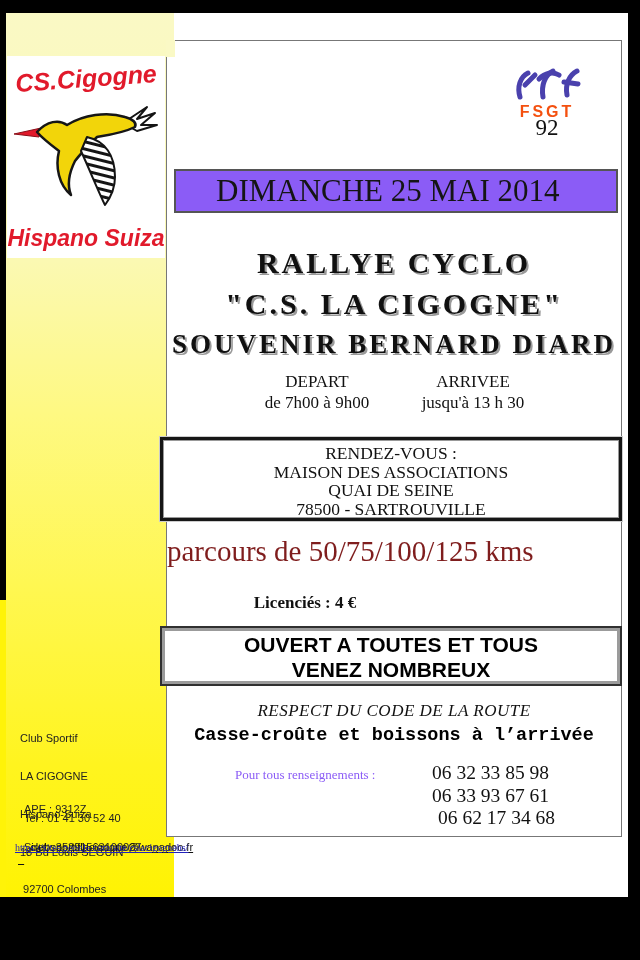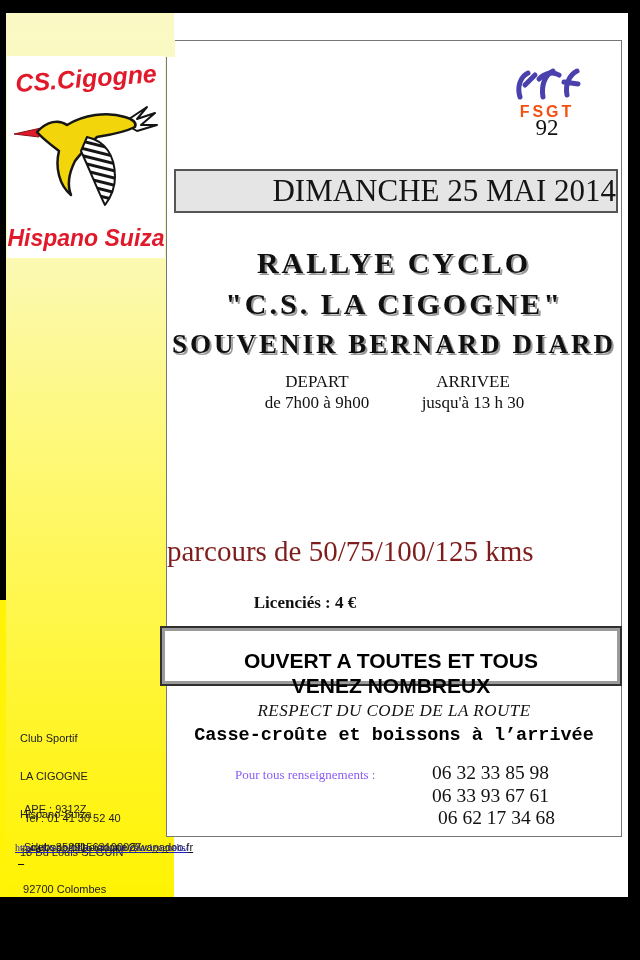--- a/index.html
+++ b/index.html
@@ -22,39 +22,39 @@
     font-style:italic;font-weight:bold;font-size:23px;color:#e11a2b;}
 
   
   #page{left:166px;top:40px;width:456px;height:797px;background:#fff;border:1px solid #777;box-sizing:border-box;}
 
   #fsgt{left:340px;top:22px;width:80px;text-align:center;}
   .fsgt-word{font-family:"Liberation Sans",sans-serif;font-weight:900;font-size:16px;
     letter-spacing:3px;color:#f4500f;margin-top:-4px;}
   #dept{left:340px;top:74px;width:80px;text-align:center;font-size:23px;color:#111;}
 
-  #banner{left:7px;top:128px;width:444px;height:44px;box-sizing:border-box;background:#e5e5e5;
-    border:2px solid #555;text-align:right;font-size:31px;line-height:39px;color:#151515;}
+  #banner{left:7px;top:128px;width:444px;height:44px;box-sizing:border-box;background:#8b5cf6;
+    border:2px solid #555;text-align:left;font-size:31px;line-height:39px;color:#151515;padding-left:40px;}
 
   #titles{left:0;top:201px;width:100%;text-align:center;color:#101010;}
   .title-line{font-weight:bold;letter-spacing:3px;line-height:41px;
     text-shadow:2px 2px 0 #9a9a9a;}
   .t1,.t2{font-size:30px;}
   .t3{font-size:27px;}
 
   .sched{top:330px;width:160px;text-align:center;font-size:17px;line-height:21px;color:#111;}
   #sched-dep{left:70px;}
   #sched-arr{left:226px;}
 
   .big-box{box-sizing:border-box;background:#fff;text-align:center;}
   #rdv-box{left:160px;top:437px;width:462px;height:84px;border:3px solid #161616;
     box-shadow:inset 0 0 0 1px #999, 0 0 0 1px #ccc;padding-top:4px;
     font-size:17.5px;line-height:18.5px;color:#111;}
   #open-box{left:160px;top:626px;width:462px;height:60px;border:2px solid #303030;
-    box-shadow:inset 0 0 0 3px #9b9b9b;padding-top:20px;
+    box-shadow:inset 0 0 0 3px #9b9b9b;padding-top:4px;
     font-family:"Liberation Sans",sans-serif;font-weight:bold;font-size:21px;line-height:25px;color:#000;}
 
   #parcours{left:0;top:494px;width:100%;text-align:left;font-size:29px;color:#7f1d1d;}
   .price{top:552px;font-weight:bold;font-size:17px;color:#111;transform:translateX(-50%);white-space:nowrap;}
   #price1{left:138px;}
   #price2{left:301px;}
 
   #respect{left:0;top:660px;width:100%;text-align:center;font-style:italic;font-size:17px;
     letter-spacing:0.5px;color:#111;}
   #food{left:0;top:684px;width:100%;text-align:center;font-family:Liberation Mono, monospace;
@@ -147,20 +147,26 @@
     <div class="abs" id="food">Casse-croûte et boissons à l’arrivée</div>
 
     <div class="abs" id="contact-label">Pour tous renseignements :</div>
     <div class="abs" id="phones">
       <div class="ph1">06 32 33 85 98</div>
       <div class="ph2">06 33 93 67 61</div>
       <div class="ph3">06 62 17 34 68</div>
     </div>
   </div>
 
+  <div class="abs big-box" id="rdv-box">
+    <div>RENDEZ-VOUS :</div>
+    <div>MAISON DES ASSOCIATIONS</div>
+    <div>QUAI DE SEINE</div>
+    <div>78500 - SARTROUVILLE</div>
+  </div>
 
   <div class="abs big-box" id="open-box">
     <div>OUVERT A TOUTES ET TOUS</div>
     <div>VENEZ NOMBREUX</div>
   </div>
 
   <div class="abs" id="pale-patch"></div>
 
   <div class="abs side-text" id="addr">
     <div>Club Sportif</div>

